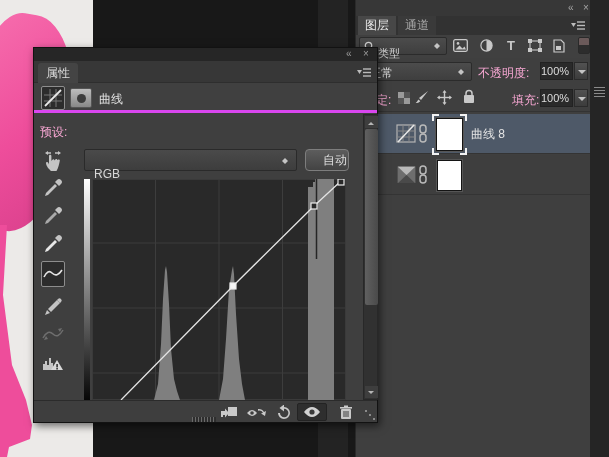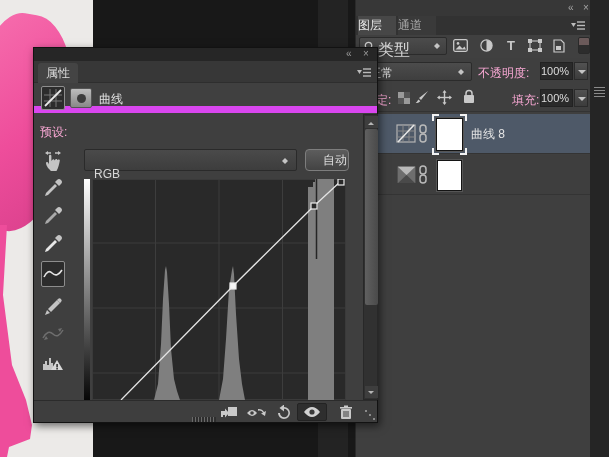--- a/index.html
+++ b/index.html
@@ -17,21 +17,21 @@
   .pasteboard{left:93px;top:0;width:262px;height:457px;background:#181818;}
   .pb-strip{left:318px;top:0;width:30px;height:457px;background:#232323;}
 
   
   .dock{left:355px;top:0;width:235px;height:457px;background:#3f3f3f;border-left:1px solid #2a2a2a;}
   .dock-head{left:0;top:0;width:235px;height:16px;background:#373737;}
   .gutter{left:590px;top:0;width:19px;height:457px;background:#252525;}
   .grip-lines{left:594px;top:86px;width:11px;height:11px;
       background:repeating-linear-gradient(#252525 0 1px,#8a8a8a 1px 2px,#252525 2px 3px);}
   .tabrow{left:0;top:16px;width:235px;height:19px;background:#323232;}
-  .tab{height:19px;line-height:19px;font-size:12px;}
+  .tab{height:19px;line-height:19px;text-align:center;font-size:12px;}
   .tab.active{background:#474747;color:#e8e8e8;}
   .tab.idle{background:#3a3a3a;color:#a9a9a9;}
   .panel-menu{width:16px;height:12px;}
   .filter-row{left:0;top:35px;width:235px;height:23px;background:#404040;}
   .mini-drop{background:linear-gradient(#4c4c4c,#3e3e3e);border:1px solid #2b2b2b;border-radius:2px;color:#d6d6d6;}
   .fi{width:18px;height:17px;display:flex;align-items:center;justify-content:center;color:#c9c9c9;}
   .toggle-btn{left:222px;top:2px;width:12px;height:17px;border:1px solid #2a2a2a;border-radius:2px;
       background:linear-gradient(#6b5a5a 0 45%,#2d2d2d 45%);}
   .row-label{color:#f9a8d4;font-size:12px;}
   .valbox{width:33px;height:18px;background:#2a2a2a;border:1px solid #222;color:#dcdcdc;
@@ -49,21 +49,21 @@
   .lname{font-size:12px;color:#e5e5e5;line-height:40px;}
   .chain{color:#b9b9b9;}
 
   
   .props{left:33px;top:47px;width:345px;height:376px;background:#3f3f3f;border:1px solid #121212;
          box-shadow:2px 3px 8px rgba(0,0,0,.55);}
   .p-title{left:0;top:0;width:343px;height:13px;background:#262626;}
   .p-tabs{left:0;top:13px;width:343px;height:22px;background:#373737;border-bottom:1px solid #2e2e2e;}
   .p-tab{left:4px;top:2px;width:40px;height:20px;background:#444;color:#ddd;font-size:12px;
          text-align:center;line-height:20px;border-radius:3px 3px 0 0;}
-  .p-head{left:0;top:35px;width:343px;height:30px;background:#404040;border-bottom:7px solid #d946ef;}
+  .p-head{left:0;top:35px;width:343px;height:30px;background:#404040;border-bottom:3px solid #d946ef;}
   .sq-btn{background:#2c2c2c;border:1px solid #8d8d8d;border-radius:2px;}
   .mask-btn{background:linear-gradient(#bdbdbd,#888);border:1px solid #555;border-radius:2px;}
   .mask-btn i{left:6px;top:5px;width:9px;height:9px;border-radius:50%;background:#3c3c3c;display:block;}
   .drop{background:linear-gradient(#4a4a4a,#3d3d3d);border:1px solid #2a2a2a;border-radius:2px;
         color:#d8d8d8;font-size:12px;}
   .autobtn{background:linear-gradient(#5d5d5d,#434343);border:1px solid #7d7d7d;border-radius:4px;
            color:#ddd;font-size:12px;text-align:center;line-height:20px;padding-left:16px;}
   .toolcol{color:#c4c4c4;}
   .tool{left:7px;width:24px;height:24px;display:flex;align-items:center;justify-content:center;}
   .tool.sel{background:#2c2c2c;border:1px solid #8d8d8d;border-radius:2px;}
@@ -116,21 +116,21 @@
           </g>
       </svg>
     </div>
 
     <div class="filter-row">
       <div class="mini-drop" style="left:3px;top:2px;width:88px;height:18px;">
         <svg style="left:4px;top:3px;" width="11" height="11" viewBox="0 0 11 11">
           <circle cx="4.5" cy="4.5" r="3.2" fill="none" stroke="#ccc" stroke-width="1.3"></circle>
             <line x1="7" y1="7" x2="10" y2="10" stroke="#ccc" stroke-width="1.4"></line>
         </svg>
-        <span style="left:18px;top:2px;font-size:16px;">类型</span>
+        <span style="left:18px;top:8px;font-size:11px;">类型</span>
         <span class="spin" style="right:4px;top:2px;"></span>
       </div>
       <div class="fi" style="left:95px;top:2px;">
         <svg width="15" height="13" viewBox="0 0 15 13">
             <rect x=".7" y=".7" width="13.6" height="11.6" rx="1.5" fill="none" stroke="#c9c9c9" stroke-width="1.3"></rect>
             <circle cx="5" cy="4.4" r="1.3" fill="#c9c9c9"></circle>
             <path d="M2.5 10.5 l4 -4 l3 3 l2-2 l1.5 3z" fill="#c9c9c9"></path>
           </svg>
       </div>
       <div class="fi" style="left:121px;top:2px;">

